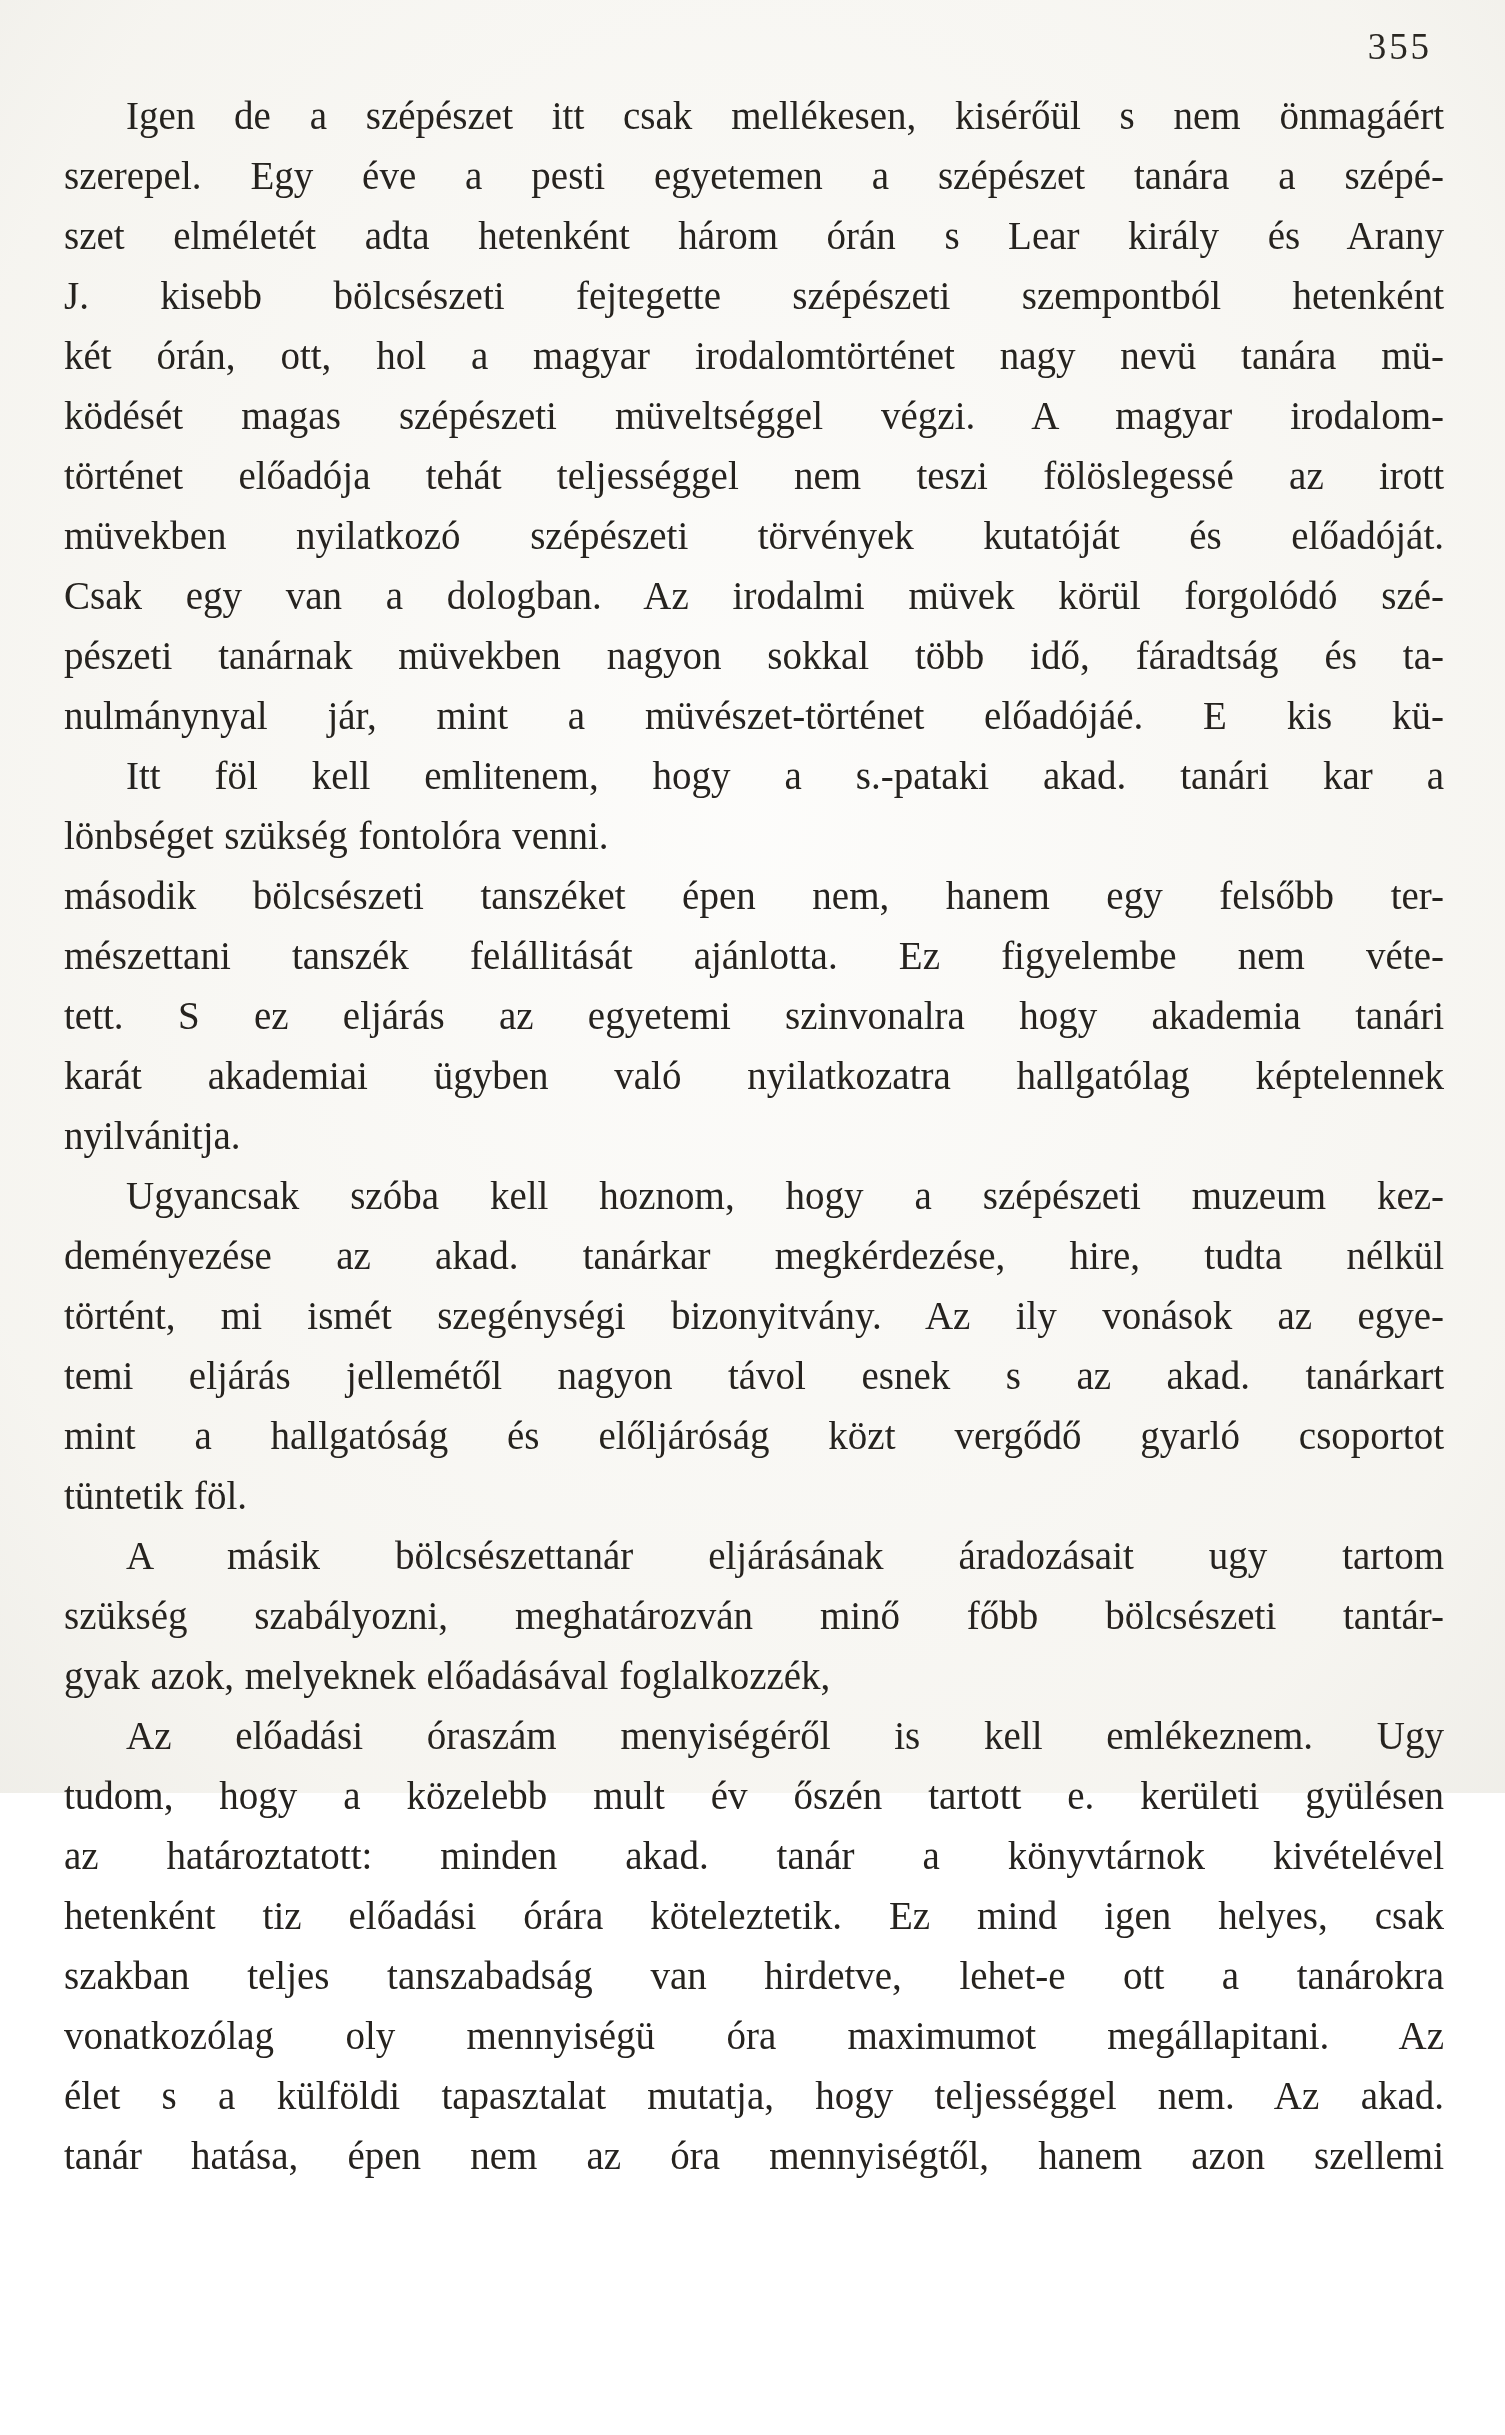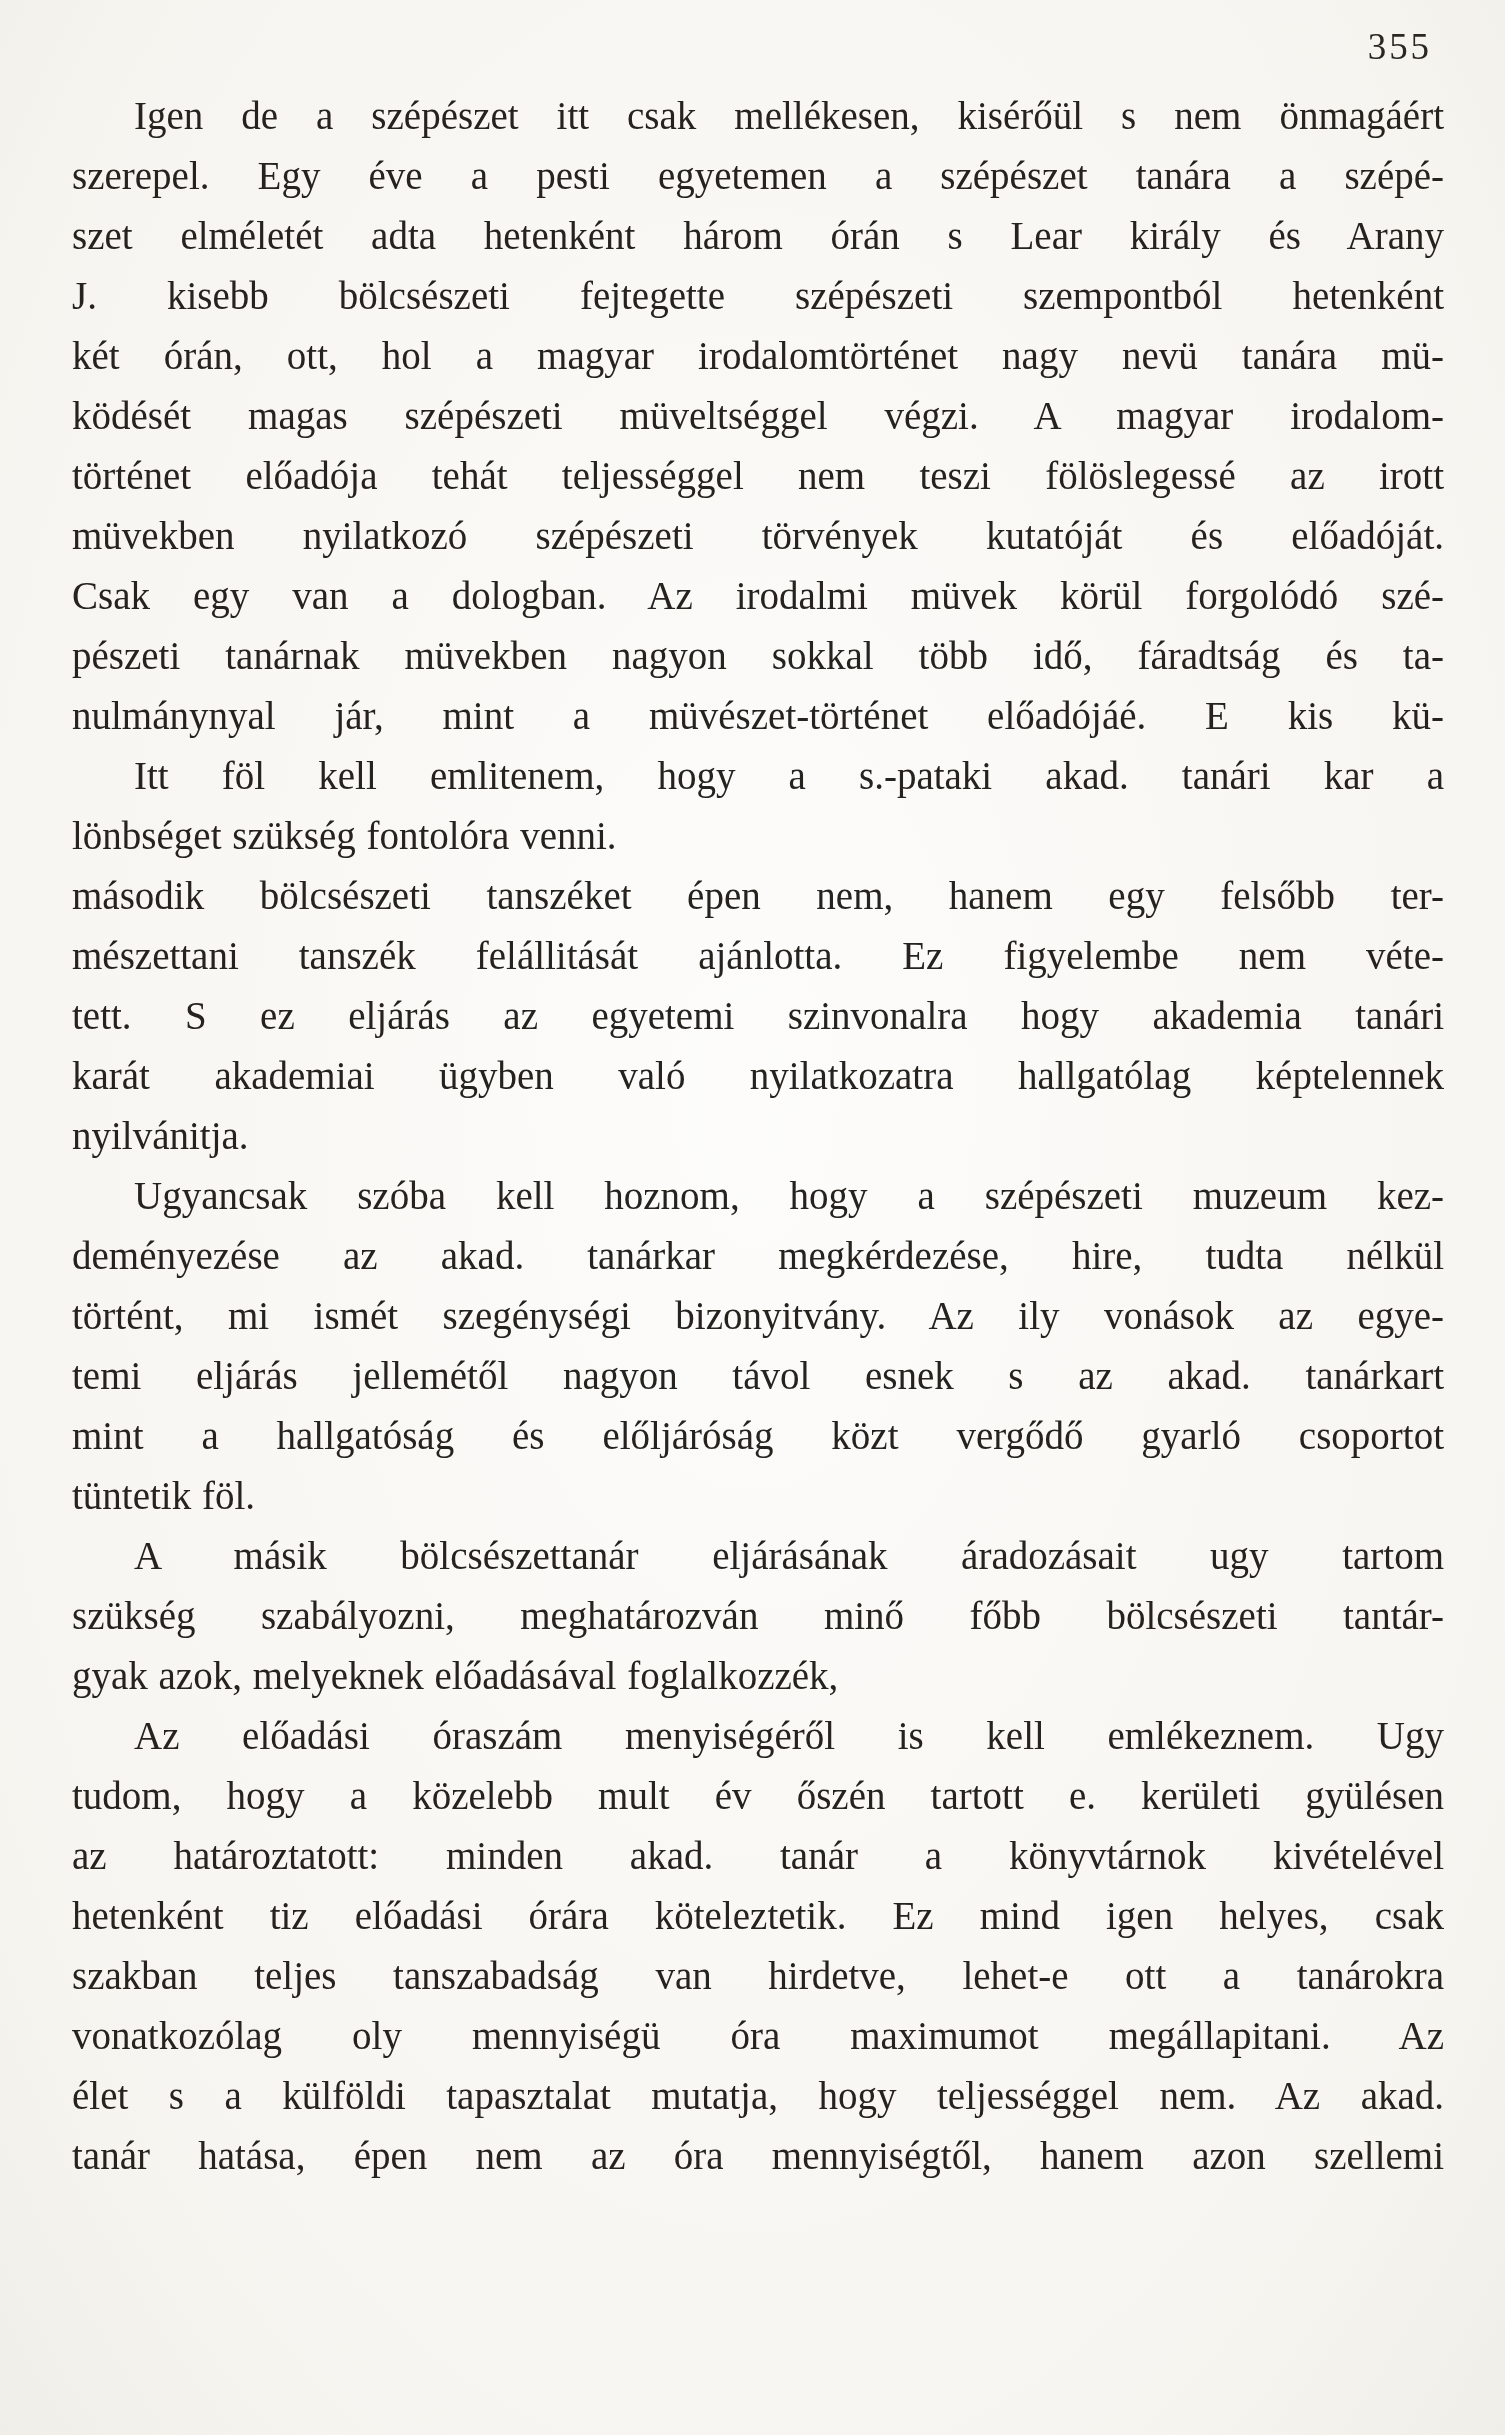--- a/index.html
+++ b/index.html
@@ -8,38 +8,38 @@
   }
   body {
     width: 1506px;
     height: 2435px;
     overflow: hidden;
     font-family: "Liberation Serif", "DejaVu Serif", serif;
   }
   .page {
     position: relative;
     width: 1506px;
-    height: 2435px;
+    height: 1793px;
     background:
       radial-gradient(ellipse at 50% 45%, rgba(255,255,255,0.6) 0%, rgba(240,238,232,0.35) 80%, rgba(228,226,219,0.45) 100%),
       #f9f8f4;
     color: #26231f;
   }
   .page-number {
     position: absolute;
     top: 25px;
     right: 74px;
     font-size: 37px;
     letter-spacing: 2.9px;
     color: #2a2722;
   }
   .text-block {
     position: absolute;
     top: 86px;
-    left: 72px;
+    left: 64px;
     right: 62px;
     font-size: 39px;
     line-height: 60px;
     color: #26231f;
   }
   .line {
     text-align: justify;
     text-align-last: justify;
     word-spacing: 1px;
   }

